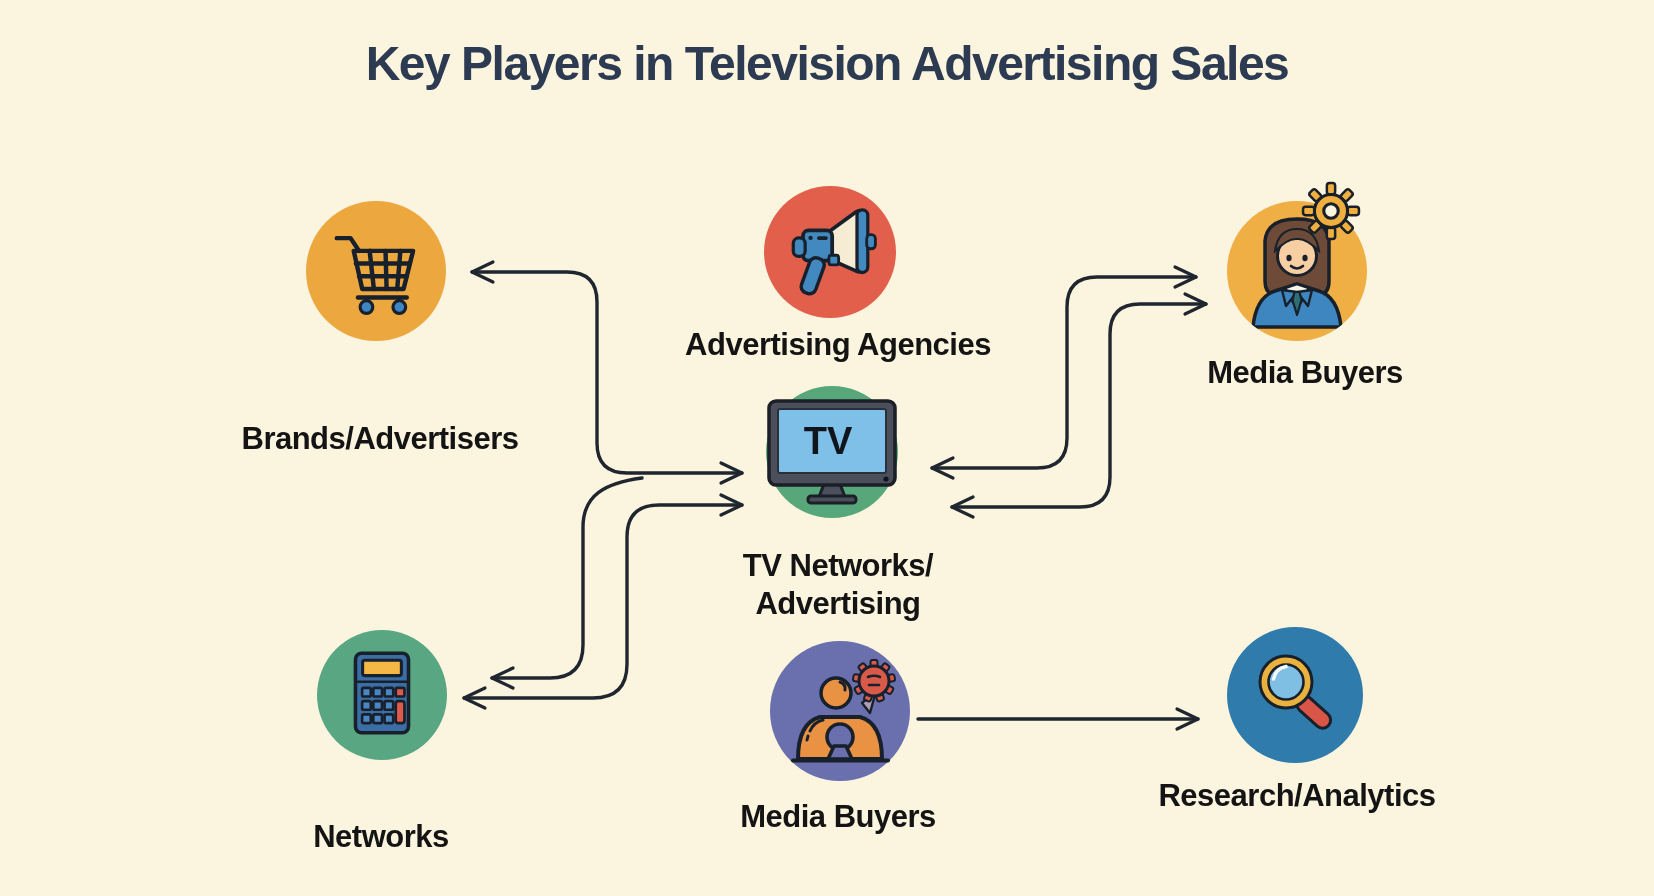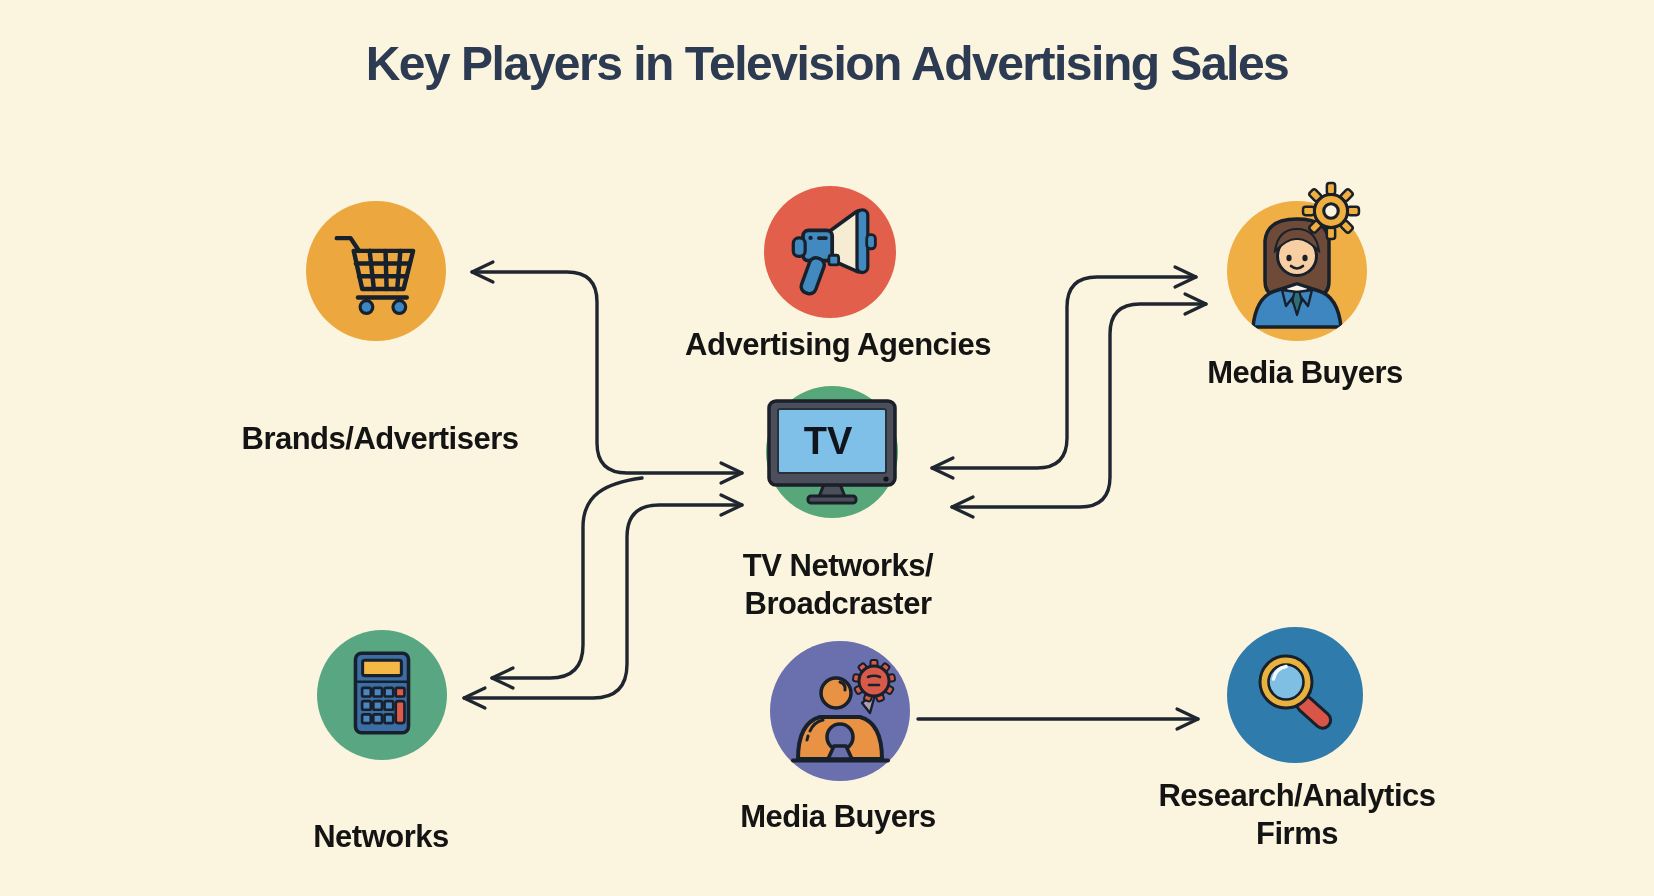--- a/index.html
+++ b/index.html
@@ -127,21 +127,21 @@
   <svg class="tv-svg" viewBox="0 0 140 112">
     <path d="M62 88 L78 88 L83 101 L57 101 Z" fill="#4A4F5B" stroke="#1A1F28" stroke-width="3"></path>
     <rect x="46" y="100" width="48" height="7" rx="3" fill="#4A4F5B" stroke="#1A1F28" stroke-width="3"></rect>
     <rect x="7" y="5" width="126" height="84" rx="7" fill="#4A4F5B" stroke="#1A1F28" stroke-width="3.5"></rect>
     <rect x="16" y="13" width="108" height="64" rx="2" fill="#7FC0E8" stroke="#2A2F38" stroke-width="2"></rect>
     <circle cx="124" cy="83" r="2.6" fill="#10151C"></circle>
     <text x="66" y="58" text-anchor="middle" font-family="Liberation Sans, sans-serif" font-size="38" font-weight="bold" fill="#10151C">TV</text>
   </svg>
   <div class="label l-tv">
     <div>TV Networks/</div>
-    <div>Broadcraster</div>
+    <div>Advertising</div>
   </div>
 
   <div class="circle c-networks">
     <svg width="102" height="102" viewBox="0 0 100 100">
       <rect x="24" y="9" width="52" height="78" rx="6" fill="#3B6EA5" stroke="#17202B" stroke-width="3.5"></rect>
       <rect x="31" y="16" width="38" height="15" rx="2" fill="#F5B846" stroke="#17202B" stroke-width="3"></rect>
       <path d="M24 37 H76" stroke="#17202B" stroke-width="2.6"></path>
       <g fill="#4A86C2" stroke="#17202B" stroke-width="2.6">
         <rect x="30.5" y="43" width="8.5" height="8.5" rx="1.5"></rect>
         <rect x="41.5" y="43" width="8.5" height="8.5" rx="1.5"></rect>
@@ -193,16 +193,15 @@
   <div class="circle c-research">
     <svg width="110" height="110" viewBox="0 0 110 110">
       <rect x="58" y="55" width="40" height="16" rx="8" transform="rotate(42 64 62)" fill="#D95548" stroke="#17202B" stroke-width="3"></rect>
       <circle cx="46" cy="42" r="26" fill="#E9B23E" stroke="#17202B" stroke-width="3"></circle>
       <circle cx="46" cy="42" r="17.5" fill="#7FBFE4" stroke="#17202B" stroke-width="2.6"></circle>
       <path d="M33.5 39 Q35.5 28.5 46 26.5" fill="none" stroke="#F4F9FB" stroke-width="3.6" stroke-linecap="round"></path>
     </svg>
   </div>
   <div class="label l-research">
     <div>Research/Analytics</div>
-    <div>Firms</div>
   </div>
 
 </div>
 
 </body></html>

